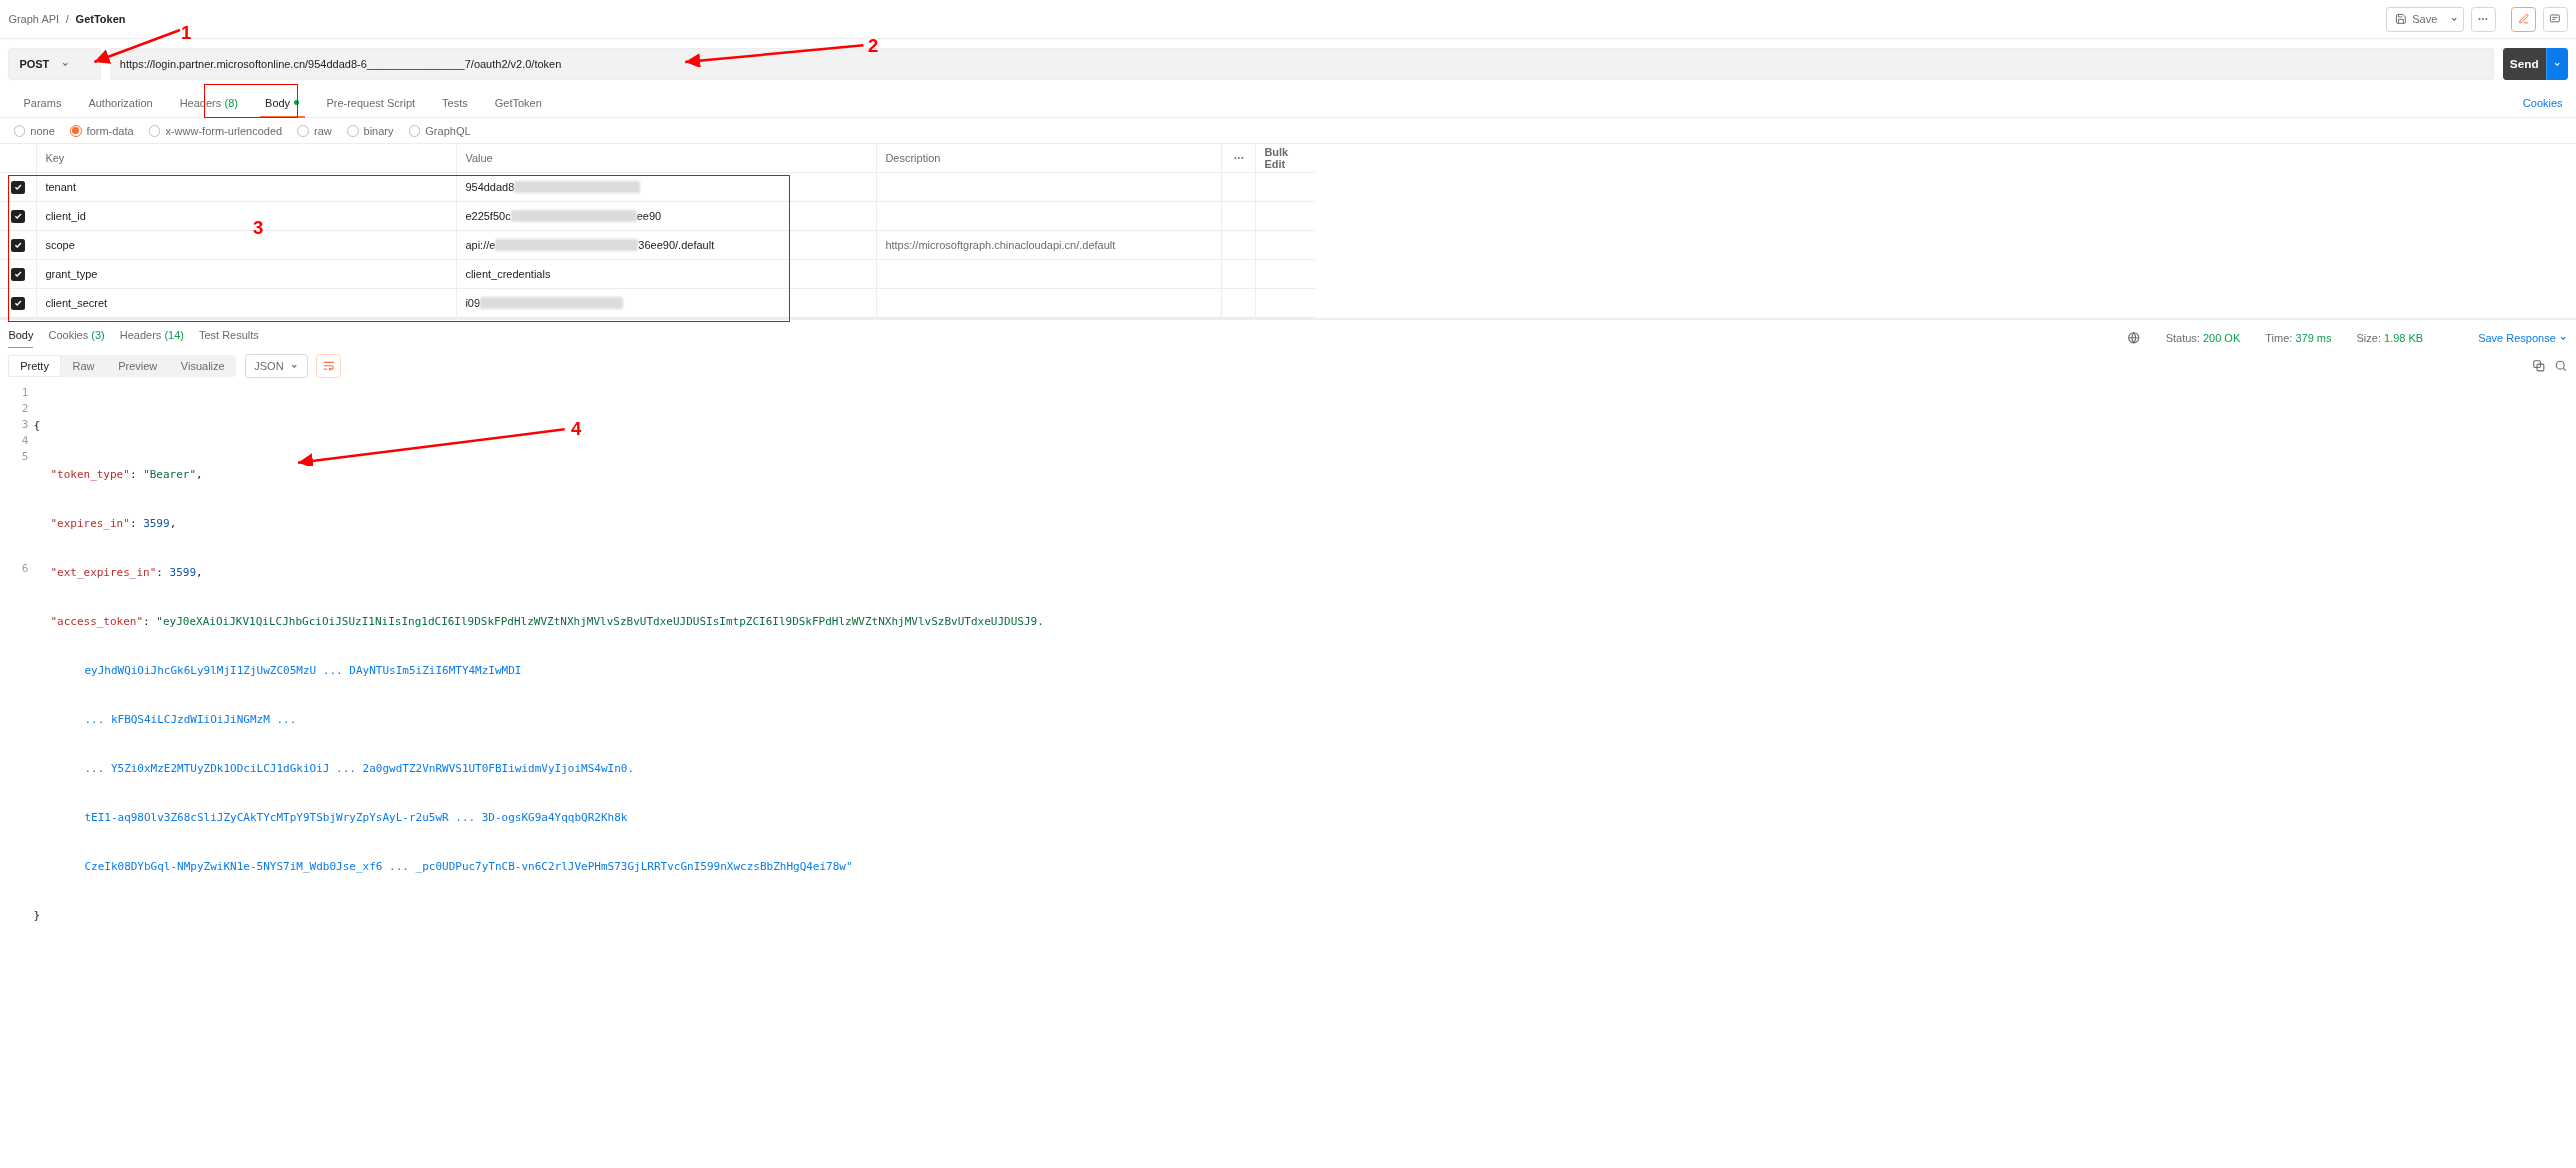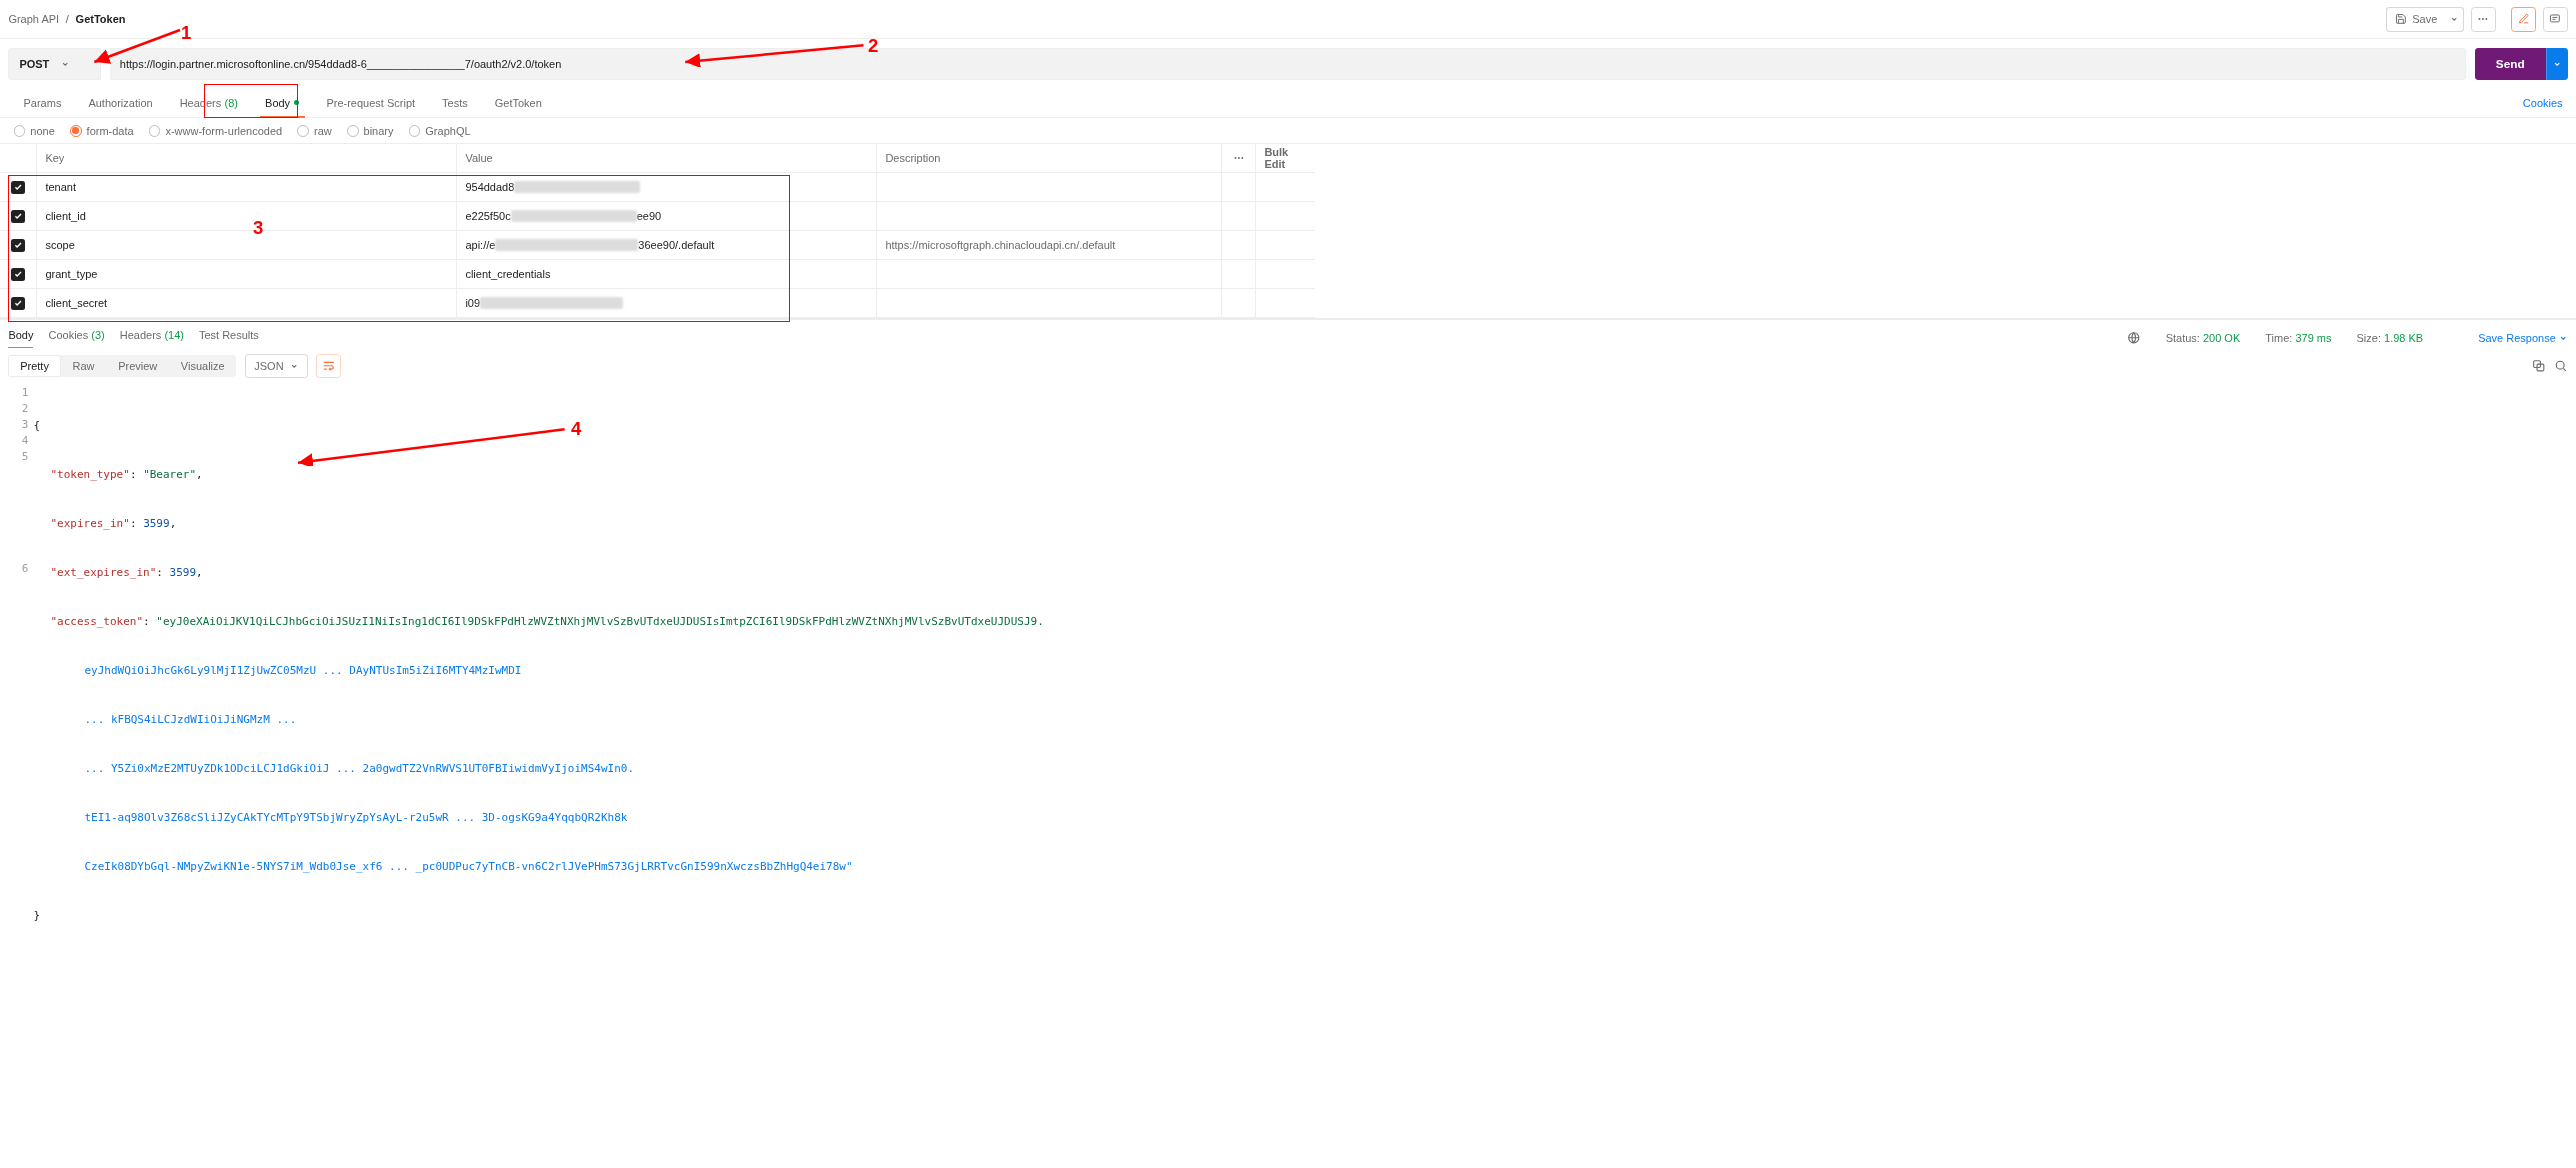--- a/index.html
+++ b/index.html
@@ -16,21 +16,21 @@
 .icon-btn svg { width: 11.8px; height: 11.8px; }
 .icon-btn.active { background: #fff; border-color: #ffa24d; }
 .icon-btn.active svg { stroke: #ff6c37; }
 .save-group { display: flex; }
 .save-group .btn { border-top-right-radius: 0; border-bottom-right-radius: 0; border-right: none; }
 .save-group .chev { border: 0.8px solid #d8d8d8; border-top-left-radius: 0; border-bottom-left-radius: 0; border-left: none; border-radius: 0 3.4px 3.4px 0; width: 18.5px; height: 25px; display: inline-flex; align-items: center; justify-content: center; background: #fff; cursor: pointer; }
 .method-row { display: flex; gap: 8.4px; padding: 8.4px; }
 .method-combo { display: flex; align-items: center; background: #f2f2f2; border: 0.8px solid #ededed; border-radius: 3.4px 0 0 3.4px; padding: 0 10px; gap: 11.8px; font-weight: 700; color: #212121; cursor: pointer; min-width: 93px; }
 .url-input { flex: 1; border: 0.8px solid #ededed; border-left: none; border-radius: 0 3.4px 3.4px 0; background: #f2f2f2; padding: 0 10px; display: flex; align-items: center; height: 32px; font-size: 11px; color: #212121; }
 .send-group { display: flex; }
-.send-btn { background: #701a75; color: #fff; border: none; border-radius: 3.4px 0 0 3.4px; padding: 0 21px; height: 32px; font-weight: 600; font-size: 11.8px; cursor: pointer; }
+.send-btn { background: #404040; color: #fff; border: none; border-radius: 3.4px 0 0 3.4px; padding: 0 7px; height: 32px; font-weight: 600; font-size: 11.8px; cursor: pointer; }
 .send-chev { background: #097bed; border: none; color: #fff; border-left: 0.8px solid #3a96f0; border-radius: 0 3.4px 3.4px 0; width: 22px; height: 32px; display: inline-flex; align-items: center; justify-content: center; cursor: pointer; }
 .tabs { display: flex; align-items: center; padding: 0 10px; border-bottom: 0.8px solid #ededed; position: relative; }
 .tab { padding: 8.4px 13.5px; color: #6b6b6b; cursor: pointer; position: relative; display: flex; align-items: center; gap: 3.4px; }
 .tab.active { color: #212121; }
 .tab.active::after { content: ""; position: absolute; left: 8.4px; right: 8.4px; bottom: -0.8px; height: 1.7px; background: #ff6c37; }
 .tab .count { color: #0d9b4a; }
 .tab .dot { width: 5.9px; height: 5.9px; border-radius: 50%; background: #0d9b4a; display: inline-block; }
 .cookies-link { margin-left: auto; color: #097bed; padding: 8.4px 3.4px; cursor: pointer; }
 .body-type-row { display: flex; align-items: center; gap: 15px; padding: 6.7px 13.5px; }
 .radio { display: flex; align-items: center; gap: 5px; color: #6b6b6b; cursor: pointer; }

